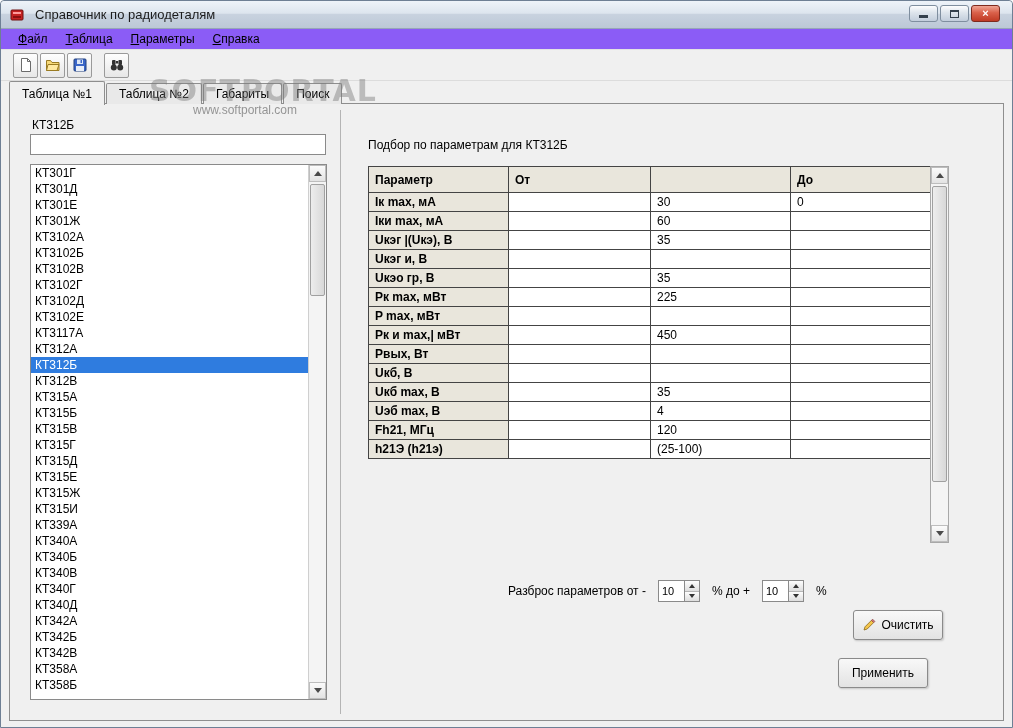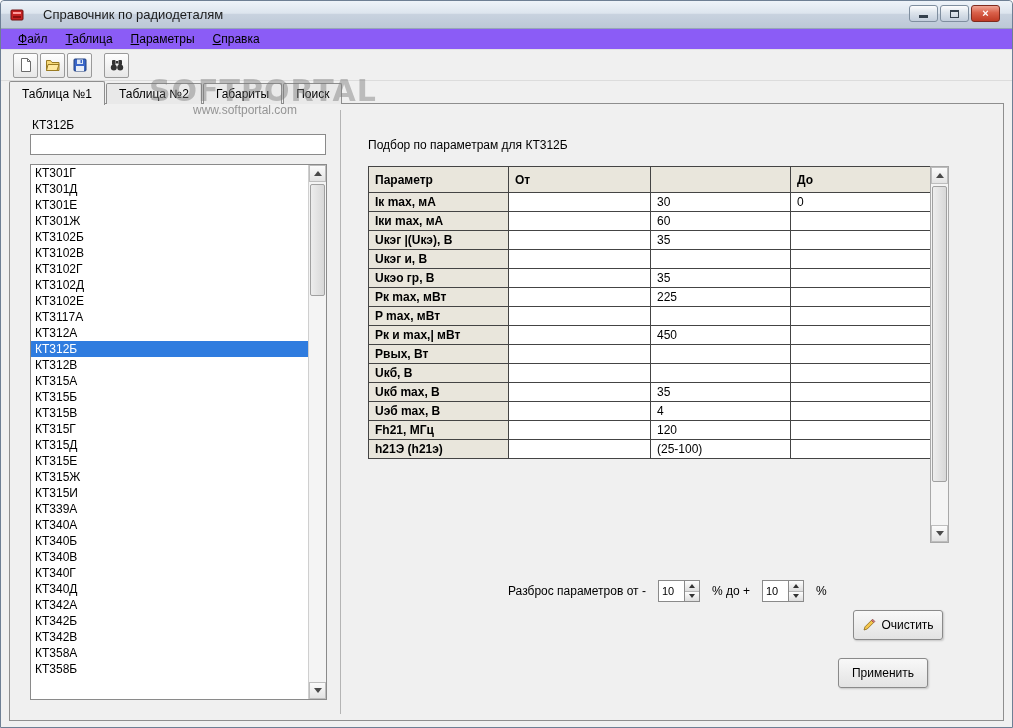--- a/index.html
+++ b/index.html
@@ -21,21 +21,21 @@
   
   .titlebar {
     height: 28px;
     background: linear-gradient(#eef3f9, #dde5ee 45%, #c8d2df 50%, #bcc8d6);
     border-bottom: 1px solid #96a5b8;
     display: flex; align-items: center;
     padding: 0 6px;
     border-radius: 3px 3px 0 0;
   }
   .app-icon { width:16px; height:16px; margin-left:2px; display:inline-flex; }
-  .win-title { margin-left: 18px; font-size: 13px; color: #1c1c1c; }
+  .win-title { margin-left: 10px; font-size: 13px; color: #1c1c1c; }
   .winbtns { margin-left: auto; display: flex; gap: 2px; align-self: flex-start; margin-top: 4px; margin-right: 6px; }
   .winbtn {
     width: 29px; height: 17px;
     border: 1px solid #7f8e9f; border-radius: 3px;
     background: linear-gradient(#fdfdfe, #dde4ec 45%, #c2cddb);
     display: flex; align-items: center; justify-content: center;
     cursor: default;
   }
   .winbtn.close {
     background: linear-gradient(#efa493, #d9604a 45%, #bf3a24);
@@ -300,20 +300,21 @@
     <div class="left-label">КТ312Б</div>
 
     <input class="filter-input" type="text" value="" style="">
 
     <div class="listbox">
       <div class="list-items">
         <div class="list-item">КТ301Г</div>
           <div class="list-item">КТ301Д</div>
           <div class="list-item">КТ301Е</div>
           <div class="list-item">КТ301Ж</div>
+          <div class="list-item">КТ3102А</div>
           <div class="list-item">КТ3102Б</div>
           <div class="list-item">КТ3102В</div>
           <div class="list-item">КТ3102Г</div>
           <div class="list-item">КТ3102Д</div>
           <div class="list-item">КТ3102Е</div>
           <div class="list-item">КТ3117А</div>
           <div class="list-item">КТ312А</div>
           <div class="list-item selected">КТ312Б</div>
           <div class="list-item">КТ312В</div>
           <div class="list-item">КТ315А</div>

